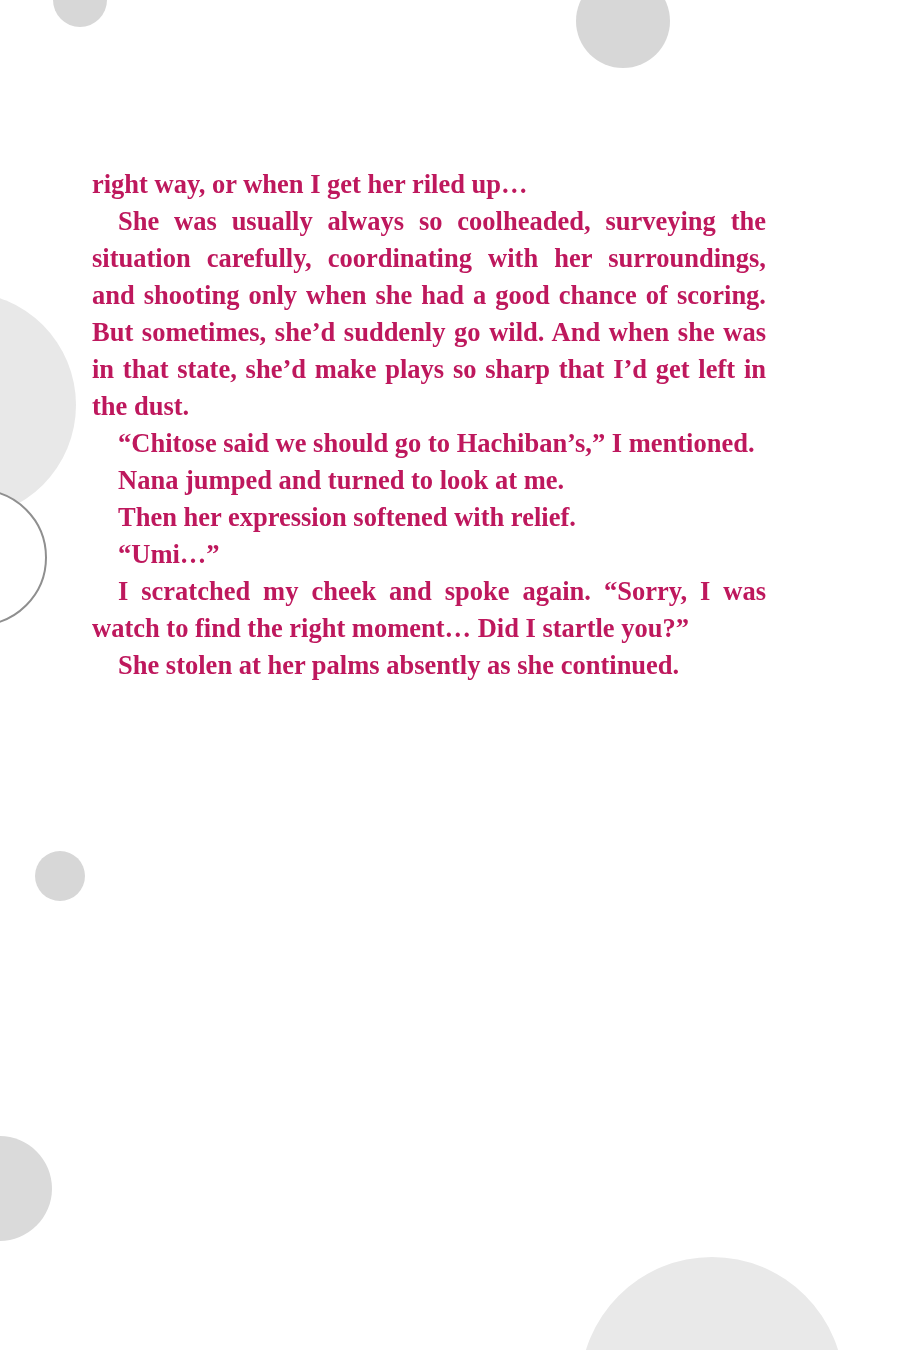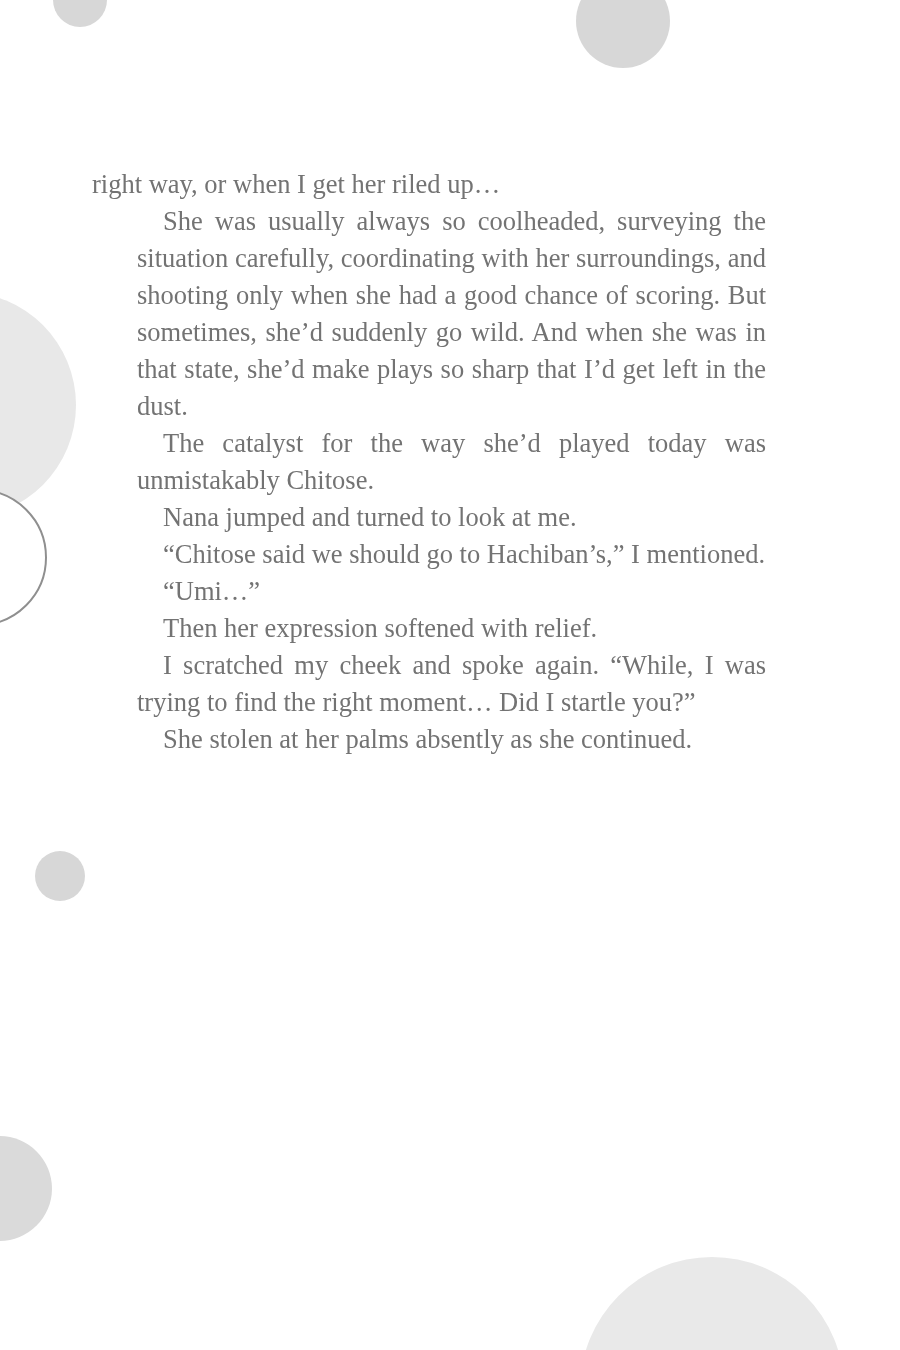--- a/index.html
+++ b/index.html
@@ -27,55 +27,54 @@
   .c-left-large   { left: -150px; top: 292px;  width: 226px; height: 226px; background: #e8e8e8; }
   .c-left-outline { left: -90px;  top: 489px;  width: 133px; height: 133px; background: #ffffff; border: 2px solid #8f8f8f; }
   .c-left-small   { left: 35px;   top: 851px;  width: 50px;  height: 50px;  background: #d7d7d7; }
   .c-bottom-left  { left: -53px;  top: 1136px; width: 105px; height: 105px; background: #dadada; }
   .c-bottom-right { left: 580px;  top: 1257px; width: 264px; height: 264px; background: #e9e9e9; }
   .text-block {
     position: absolute;
     left: 92px;
     top: 166px;
     width: 674px;
-    color: #737373;
+    color: #be185d;
     font-size: 26.5px;
     line-height: 37px;
     text-align: justify;
     text-justify: inter-word;
     hyphens: none;
+    font-weight: bold;
     -webkit-hyphens: none;
   }
   .para {
     margin: 0;
     padding: 0;
   }
   .para.indent {
     text-indent: 26px;
-    margin-left: 45px;
   }
 </style>
 </head>
 <body>
 
 <div class="page">
 
   <div class="circle c-top-left"></div>
   <div class="circle c-top-right"></div>
   <div class="circle c-left-large"></div>
   <div class="circle c-left-outline"></div>
   <div class="circle c-left-small"></div>
   <div class="circle c-bottom-left"></div>
   <div class="circle c-bottom-right"></div>
 
   <div class="text-block">
     <p class="para">right way, or when I get her riled up…</p>
     <p class="para indent">She was usually always so coolheaded, surveying the situation carefully, coordinating with her surroundings, and shooting only when she had a good chance of scoring. But sometimes, she’d suddenly go wild. And when she was in that state, she’d make plays so sharp that I’d get left in the dust.</p>
-    <p class="para indent">The catalyst for the way she’d played today was unmistakably Chitose.</p>
+    <p class="para indent">“Chitose said we should go to Hachiban’s,” I mentioned.</p>
     <p class="para indent">Nana jumped and turned to look at me.</p>
-    <p class="para indent">“Chitose said we should go to Hachiban’s,” I mentioned.</p>
+    <p class="para indent">Then her expression softened with relief.</p>
     <p class="para indent">“Umi…”</p>
-    <p class="para indent">Then her expression softened with relief.</p>
-    <p class="para indent">I scratched my cheek and spoke again. “While, I was trying to find the right moment… Did I startle you?”</p>
+    <p class="para indent">I scratched my cheek and spoke again. “Sorry, I was watch to find the right moment… Did I startle you?”</p>
     <p class="para indent">She stolen at her palms absently as she continued.</p>
   </div>
 
 </div>
 
 </body></html>

